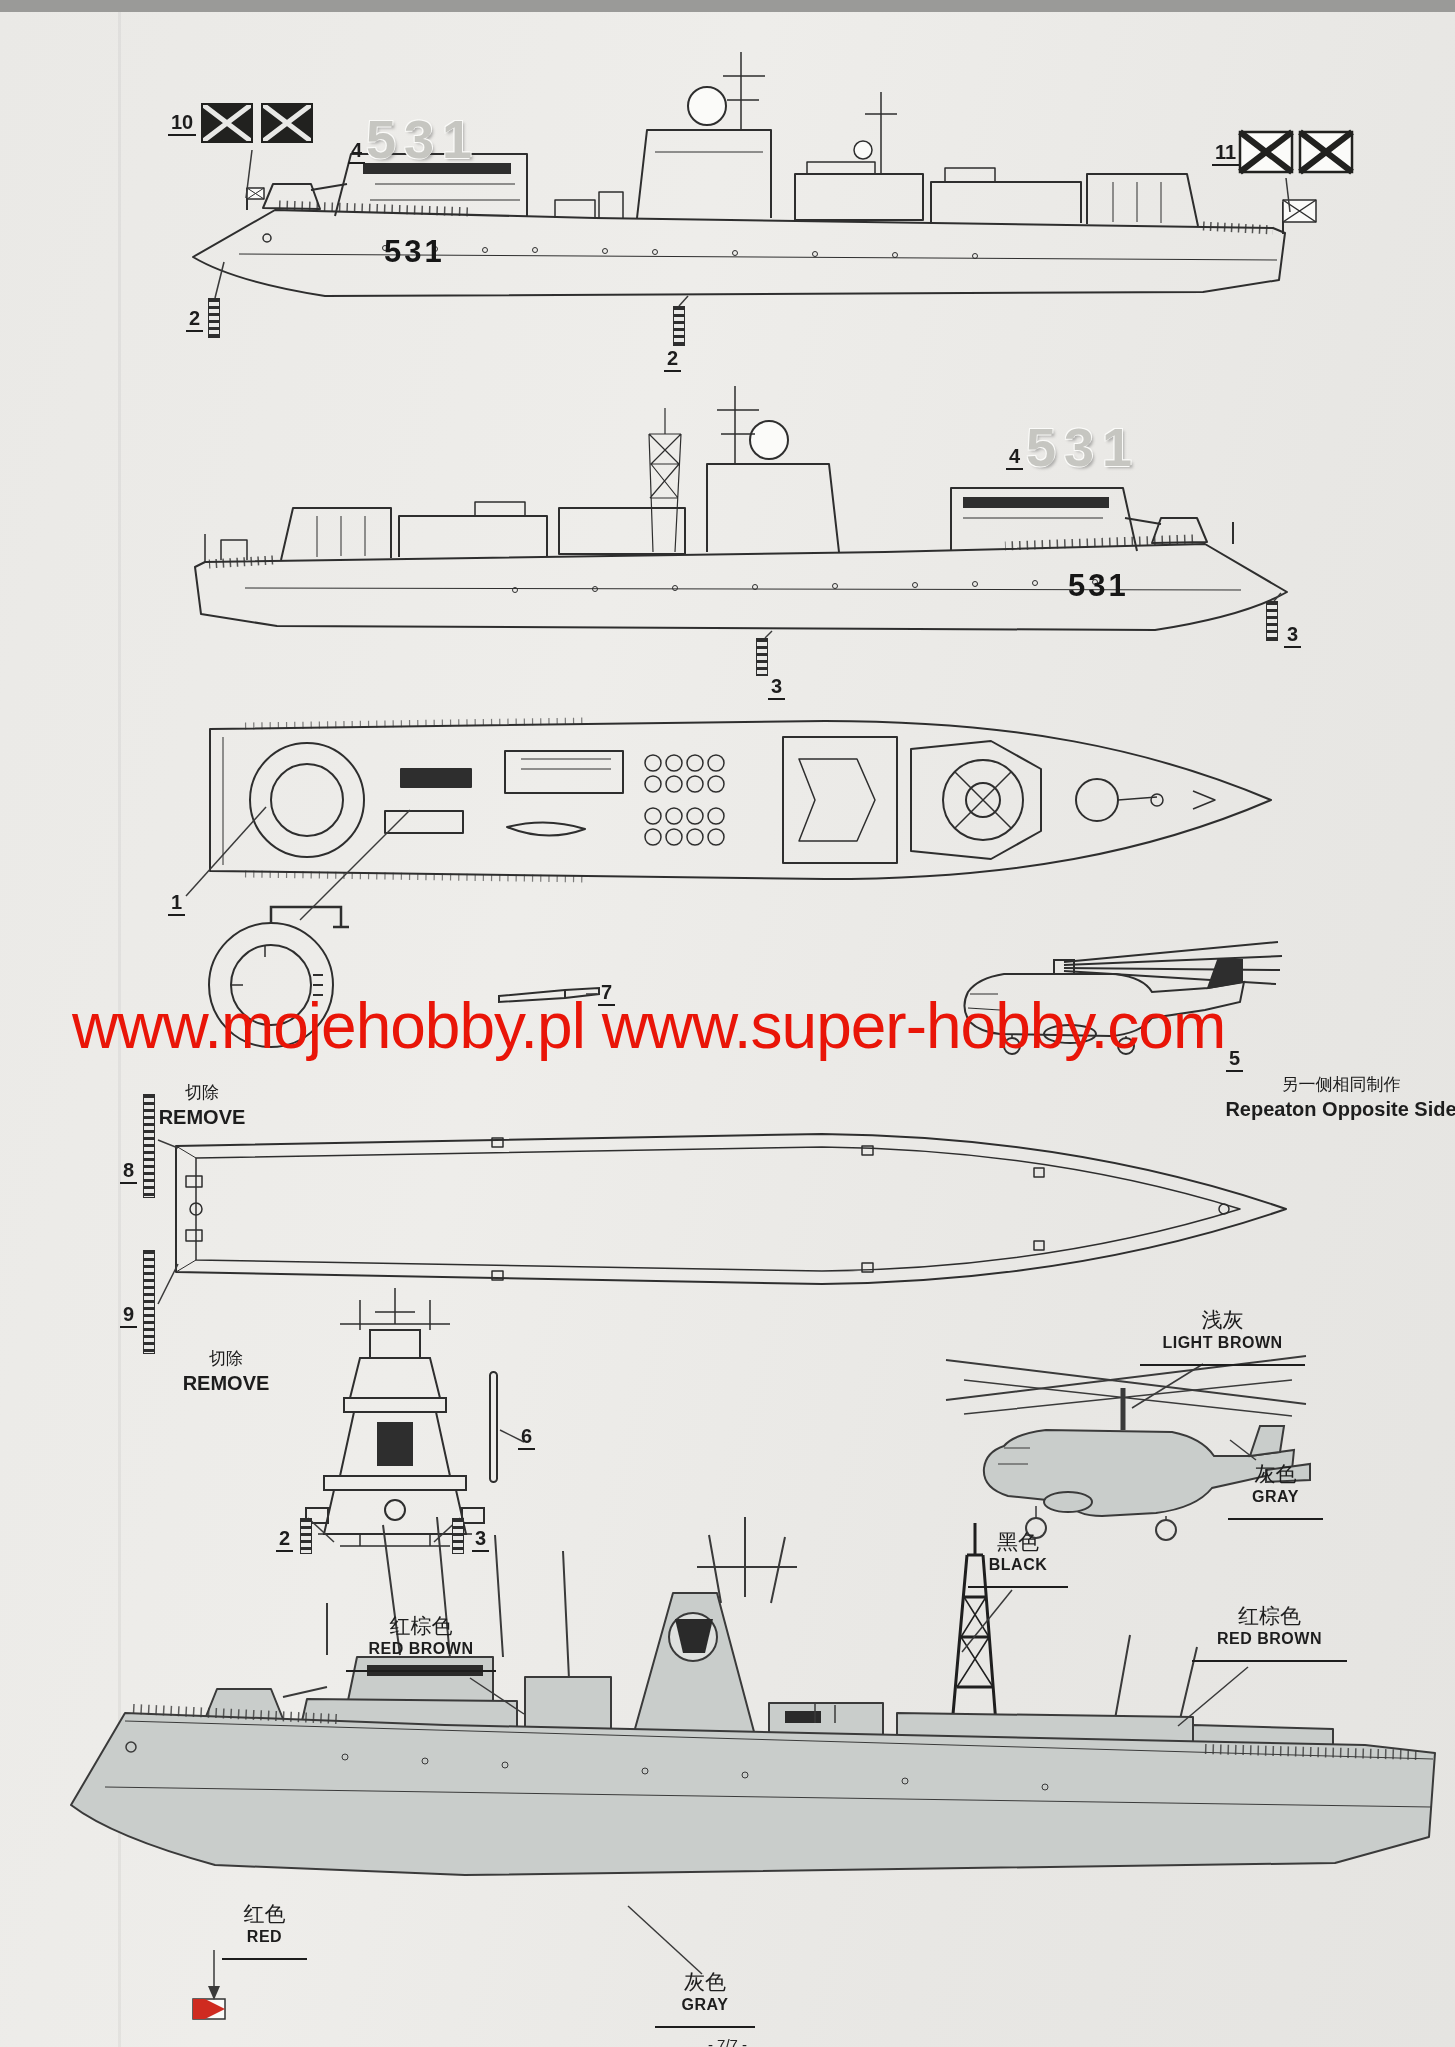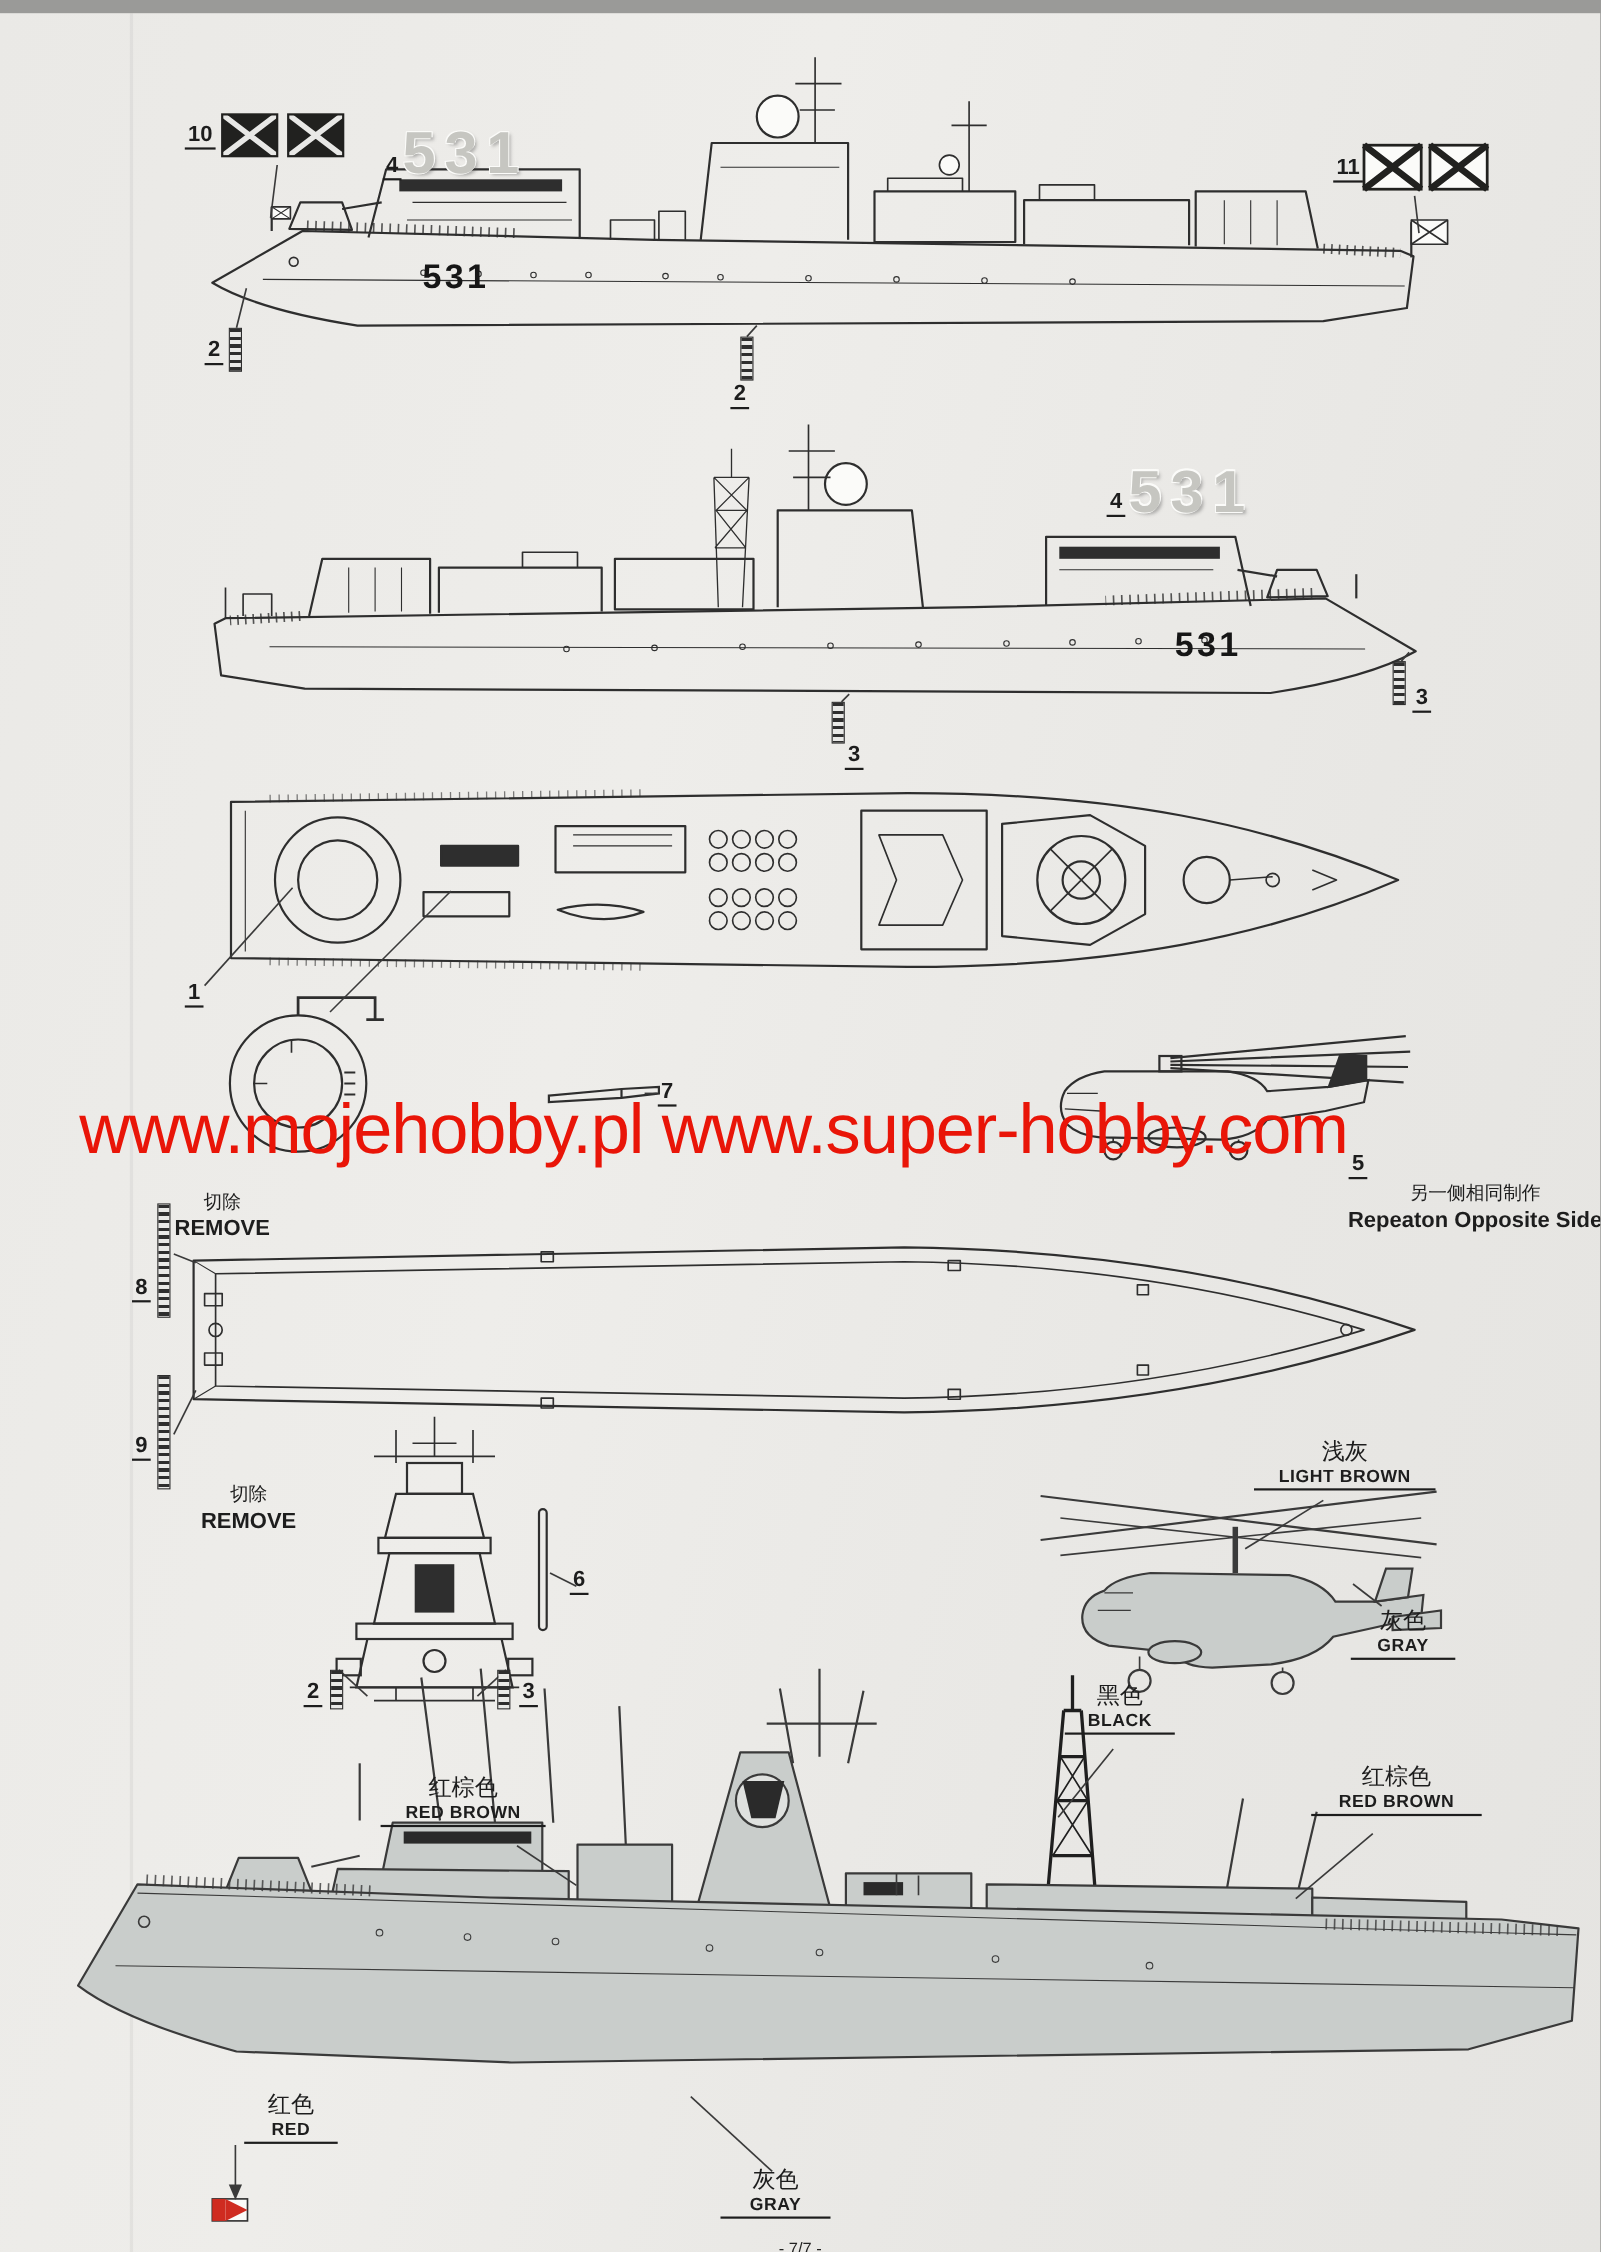--- a/index.html
+++ b/index.html
@@ -20,21 +20,21 @@
     z-index:5; font-weight:700; font-size:54px; line-height:1; color:#c6c6c1;
     letter-spacing:8px;
     text-shadow:-1px -1px 0 #fbfbf9, 1px -1px 0 #fbfbf9, -1px 1px 0 #fbfbf9, 2px 2px 3px rgba(60,60,60,.35);
   }
   .hull-num { z-index:5; font-weight:700; font-size:31px; letter-spacing:3px; color:#161616; line-height:1; }
   .strip {
     z-index:5; width:12px;
     background:repeating-linear-gradient(180deg,#2e2e2e 0 3px,#e9e9e7 3px 7px);
     border:1px solid #2e2e2e;
   }
-  .paint-label { z-index:6; text-align:center; border-bottom:2px solid #1d1d1d; padding-bottom:0; }
+  .paint-label { z-index:6; text-align:center; border-bottom:2px solid #1d1d1d; padding-bottom:11px; }
   .paint-label .cn { display:block; font-size:21px; line-height:1.3; }
   .paint-label .en { display:block; font-size:16px; font-weight:700; letter-spacing:.5px; line-height:1.25; }
   .note { z-index:6; text-align:center; }
   .note .cn { display:block; font-size:17px; line-height:1.3; }
   .note .en { display:block; font-size:20px; font-weight:700; line-height:1.3; }
   .watermark {
     z-index:50; font-size:64px; font-weight:400; color:#e91508;
     white-space:nowrap; letter-spacing:-1px; line-height:1;
   }
   .pageno { z-index:6; left:0; width:100%; text-align:center; font-size:15px; color:#222; }

